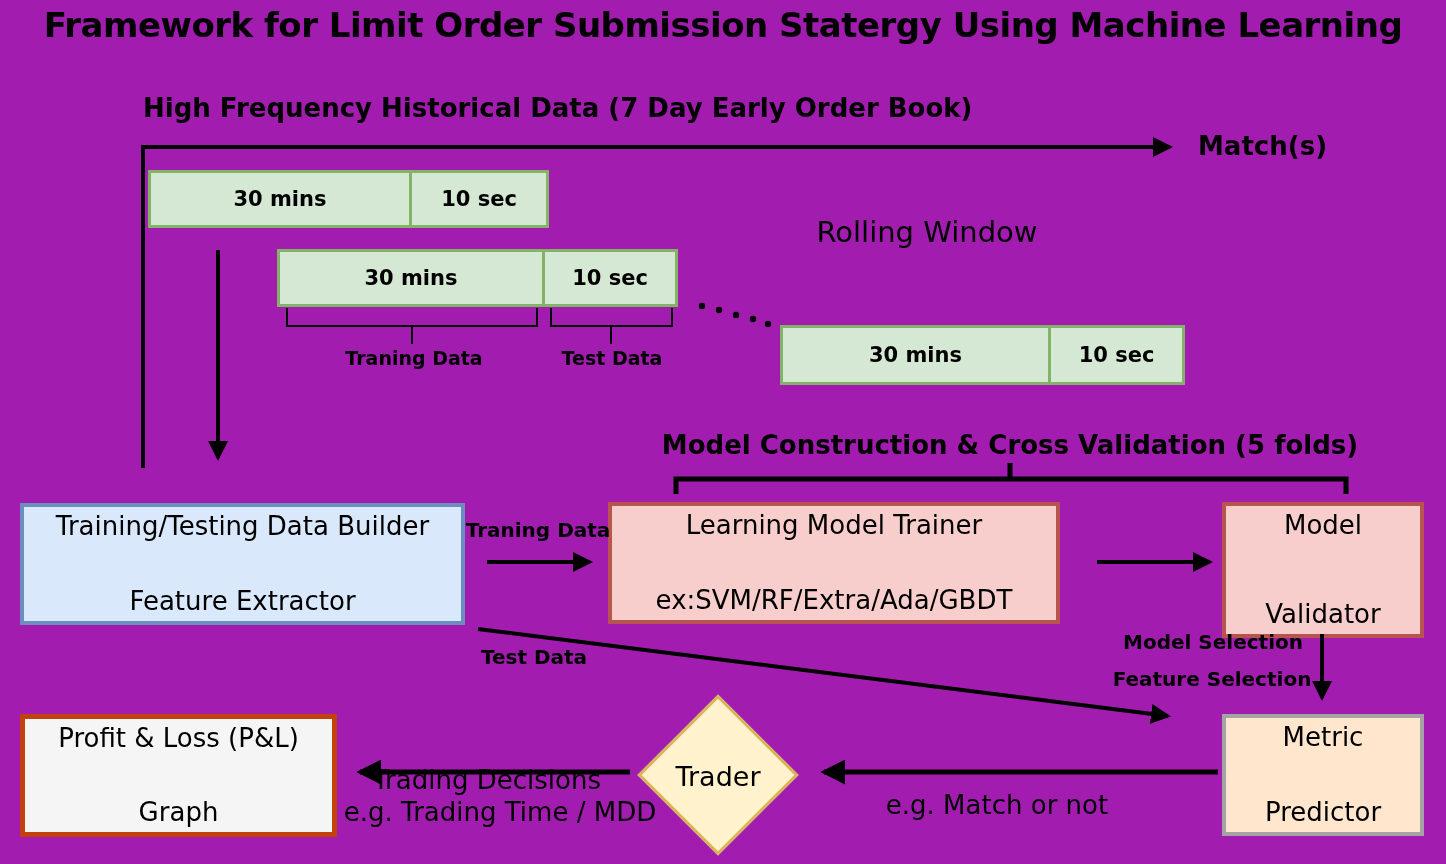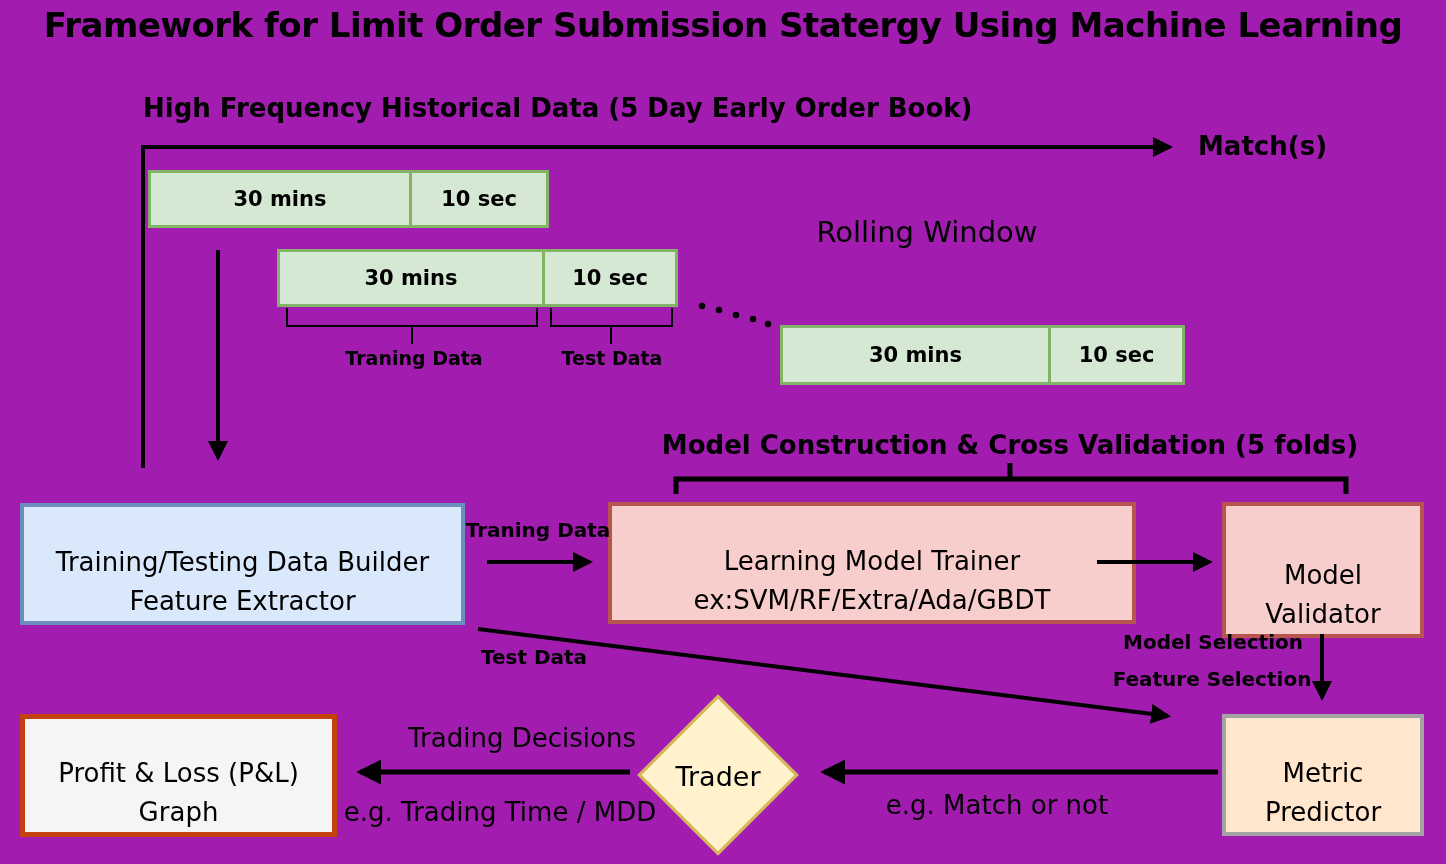--- a/index.html
+++ b/index.html
@@ -21,21 +21,21 @@
   .body-lbl { font-size: 25px; font-weight: bold; }
   .small-lbl { font-size: 19px; font-weight: bold; }
 
   svg.wires { position: absolute; left: 0; top: 0; z-index: 2; pointer-events: none; }
 
   .node {
     position: absolute;
     display: flex;
     flex-direction: column;
     align-items: center;
-    justify-content: flex-end;
+    justify-content: space-between;
     text-align: center;
     font-size: 26px;
     line-height: 1.5;
     z-index: 1;
   }
   .node.blue   { background: #dae8fc; border: 4px solid #6c8ebf; }
   .node.red    { background: #f8cecc; border: 4px solid #b85450; }
   .node.orange { background: #ffe6cc; border: 4px solid #a3a3a3; }
   .node.gray   { background: #f5f5f5; border: 5px solid #c2410c; }
 
@@ -102,21 +102,21 @@
 
     <line x1="478" y1="629" x2="1168" y2="716" stroke="#000" stroke-width="4" marker-end="url(#ah)"></line>
 
     <line x1="1218" y1="772" x2="824" y2="772" stroke="#000" stroke-width="5" marker-end="url(#ah)"></line>
 
     <line x1="630" y1="772" x2="360" y2="772" stroke="#000" stroke-width="5" marker-end="url(#ah)"></line>
   </svg>
 
   <div class="label title center" style="left:50%; top:5px;">Framework for Limit Order Submission Statergy Using Machine Learning</div>
 
-  <div class="label h1" style="left:143px; top:93px;">High Frequency Historical Data (5 Day Early Order Book)</div>
+  <div class="label h1" style="left:143px; top:93px;">High Frequency Historical Data (7 Day Early Order Book)</div>
 
   <div class="label h1" style="left:1198px; top:131px;">Match(s)</div>
 
   <div class="label h2 center" style="left:927px; top:207px;">Rolling Window</div>
 
   <div class="win-row" style="left:148px; top:170px;">
     <div class="win-cell" style="width:264px; height:58px;">30 mins</div>
     <div class="win-cell" style="width:139px; height:58px;">10 sec</div>
   </div>
 
@@ -135,21 +135,21 @@
 
   <div class="label h1 center" style="left:1010px; top:430px;">Model Construction &amp; Cross Validation (5 folds)</div>
 
   <div class="node blue" style="left:20px; top:503px; width:445px; height:122px;">
     <div>Training/Testing Data Builder</div>
     <div>Feature Extractor</div>
   </div>
 
   <div class="label small-lbl center" style="left:538px; top:518px; font-size:20px;">Traning Data</div>
 
-  <div class="node red" style="left:608px; top:502px; width:528px; height:122px;">
+  <div class="node red" style="left:608px; top:502px; width:452px; height:122px;">
     <div>Learning Model Trainer</div>
     <div>ex:SVM/RF/Extra/Ada/GBDT</div>
   </div>
 
   <div class="node red" style="left:1222px; top:502px; width:202px; height:136px;">
     <div>Model</div>
     <div>Validator</div>
   </div>
 
   <div class="label small-lbl center" style="left:1213px; top:630px; font-size:20px;">Model Selection</div>
@@ -163,18 +163,18 @@
   </div>
 
   <div class="diamond"></div>
   <div class="diamond-label">Trader</div>
 
   <div class="node gray" style="left:20px; top:714px; width:317px; height:123px;">
     <div>Profit &amp; Loss (P&amp;L)</div>
     <div>Graph</div>
   </div>
 
-  <div class="label body-lbl center" style="left:487px; top:723px; font-weight:normal; font-size:26px;margin-left:35px;">Trading Decisions</div>
+  <div class="label body-lbl center" style="left:487px; top:765px; font-weight:normal; font-size:26px;">Trading Decisions</div>
   <div class="label body-lbl center" style="left:500px; top:797px; font-weight:normal; font-size:26px;">e.g. Trading Time / MDD</div>
 
   <div class="label body-lbl center" style="left:997px; top:790px; font-weight:normal; font-size:26px;">e.g. Match or not</div>
 
 </div>
 
 </body></html>

